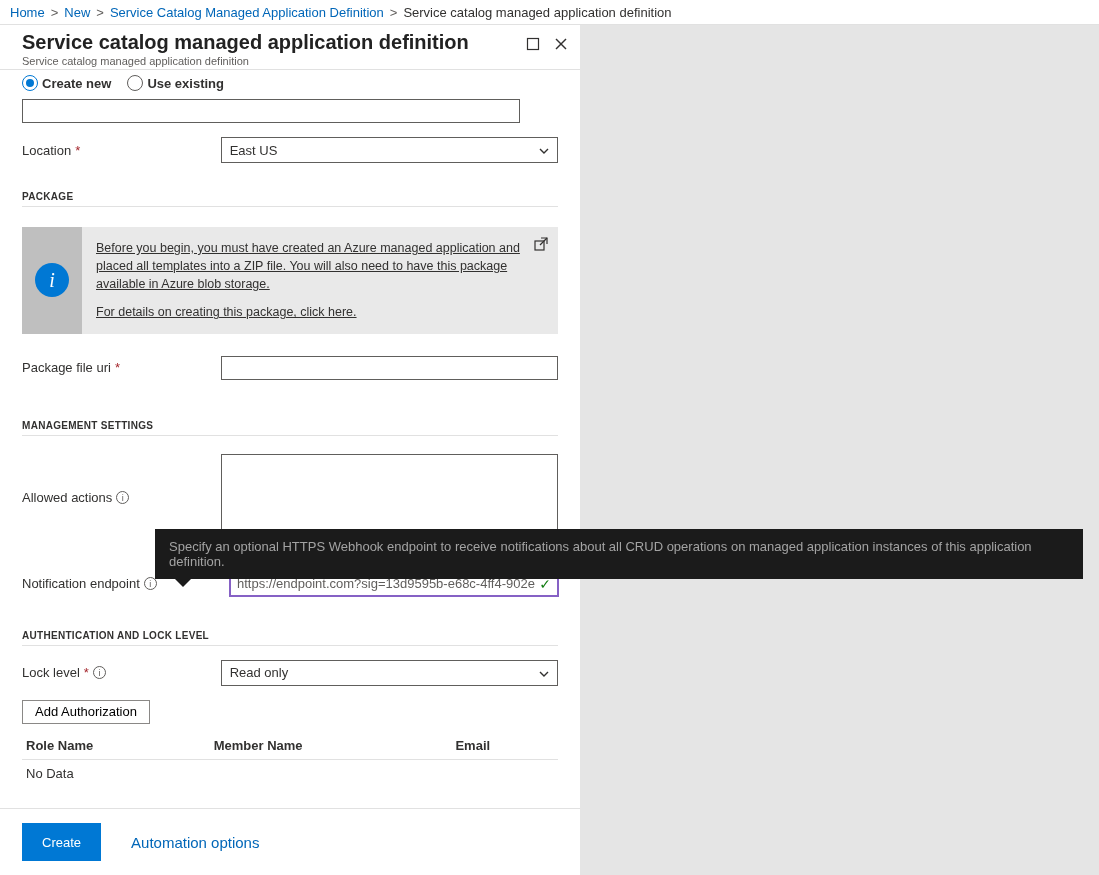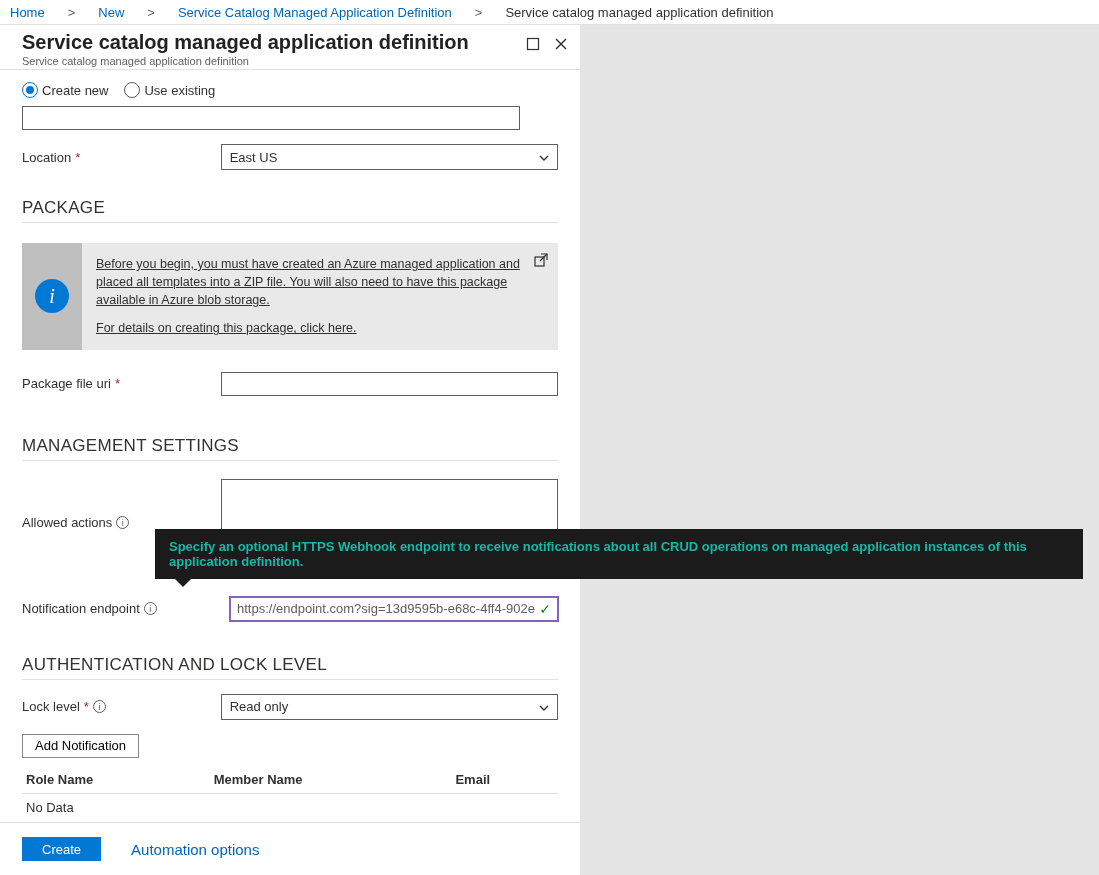--- a/index.html
+++ b/index.html
@@ -26,21 +26,20 @@
   .breadcrumb {
     display: flex;
     align-items: center;
     padding: 4px 10px 4px 10px;
     font-size: 13px;
     height: 25px;
     border-bottom: 1px solid #e1e1e1;
     position: relative;
     z-index: 2;
     background:#fff;
-    gap:17px;
   }
   .breadcrumb a { color: #0066b8; text-decoration: none; }
   .breadcrumb .sep { margin: 0 6px; color: #605e5c; }
   .breadcrumb .current { color: #323130; }
   
   .blade {
     position: absolute;
     top: 25px;
     left: 0;
     width: 580px;
@@ -73,21 +72,21 @@
   .blade-body {
     flex: 1 1 auto;
     overflow-y: scroll;
     padding: 0 22px 10px 22px;
     position: relative;
   }
   .blade-body::-webkit-scrollbar { width: 12px; }
   .blade-body::-webkit-scrollbar-thumb { background:#c1c1c1; }
   .blade-body::-webkit-scrollbar-track { background:#f4f4f4; }
   
-  .radio-row { display:flex; align-items:center; gap:16px; margin-top:12px;}
+  .radio-row { display:flex; align-items:center; gap:16px; margin-top:5px;font-weight:bold;}
   .radio {
     display:inline-flex; align-items:center; gap:4px; cursor:pointer;
     font-size:13px;
   }
   .radio .circle {
     width:16px; height:16px; border:1px solid #605e5c; border-radius:50%;
     display:inline-flex; align-items:center; justify-content:center;
   }
   .radio.selected .circle { border-color:#0078d4; }
   .radio.selected .circle::after {
@@ -135,22 +134,22 @@
     width:340px; height:26px;
     border:1px solid #605e5c;
     display:flex; align-items:center; justify-content:space-between;
     padding:0 8px;
     font-size:13px;
     background:#fff; cursor:pointer;
   }
   .chev { font-size:11px; }
   
   .section-head {
-    font-size: 17px;
-    font-weight:400;
+    font-size: 10px;
+    font-weight:700;
     color:#323130;
     margin-top: 28px;
     padding-bottom: 4px;
     border-bottom: 1px solid #e1e1e1;
     letter-spacing:.3px;
   }
   
   .infobox {
     display:flex;
     margin-top: 20px;
@@ -223,38 +222,38 @@
   }
   table.auth th { font-weight:600; }
   
   .blade-footer {
     border-top:1px solid #e1e1e1;
     padding:14px 22px;
     display:flex; align-items:center; gap:30px;
     background:#fff;
   }
   .primary-btn {
-    height:24px; padding:0 20px;
+    height:38px; padding:0 20px;
     background:#0078d4; color:#fff;
     border:none; font-size:13px;
     cursor:pointer;
   }
   .link { color:#0066b8; cursor:pointer; font-size:15px; }
   
   .tooltip {
     position:absolute;
     top:529px;
     left:155px;
     width: 928px;
     background:#1b1b1b;
-    color:#14b8a6;
+    color:#a3a3a3;
     font-size:13px;
     padding:10px 14px;
     z-index:20;
-    font-weight:700;
+    font-weight:400;
   }
   .tooltip::after {
     content:"";
     position:absolute;
     bottom:-8px;
     left:20px;
     border:8px solid transparent;
     border-top-color:#1b1b1b;
     border-bottom:none;
   }
@@ -387,21 +386,21 @@
         <span>Read only</span>
         <span class="chev">
           <svg width="10" height="6" viewBox="0 0 10 6">
               <polyline points="1,1 5,5 9,1" fill="none" stroke="#323130" stroke-width="1.4"></polyline>
             </svg>
         </span>
       </div>
     </div>
 
     <div style="margin-top:14px;">
-      <button class="btn">Add Notification</button>
+      <button class="btn">Add Authorization</button>
     </div>
 
     <table class="auth">
       <thead>
         <tr>
           <th>Role Name</th>
           <th>Member Name</th>
           <th>Email</th>
         </tr>
       </thead>

